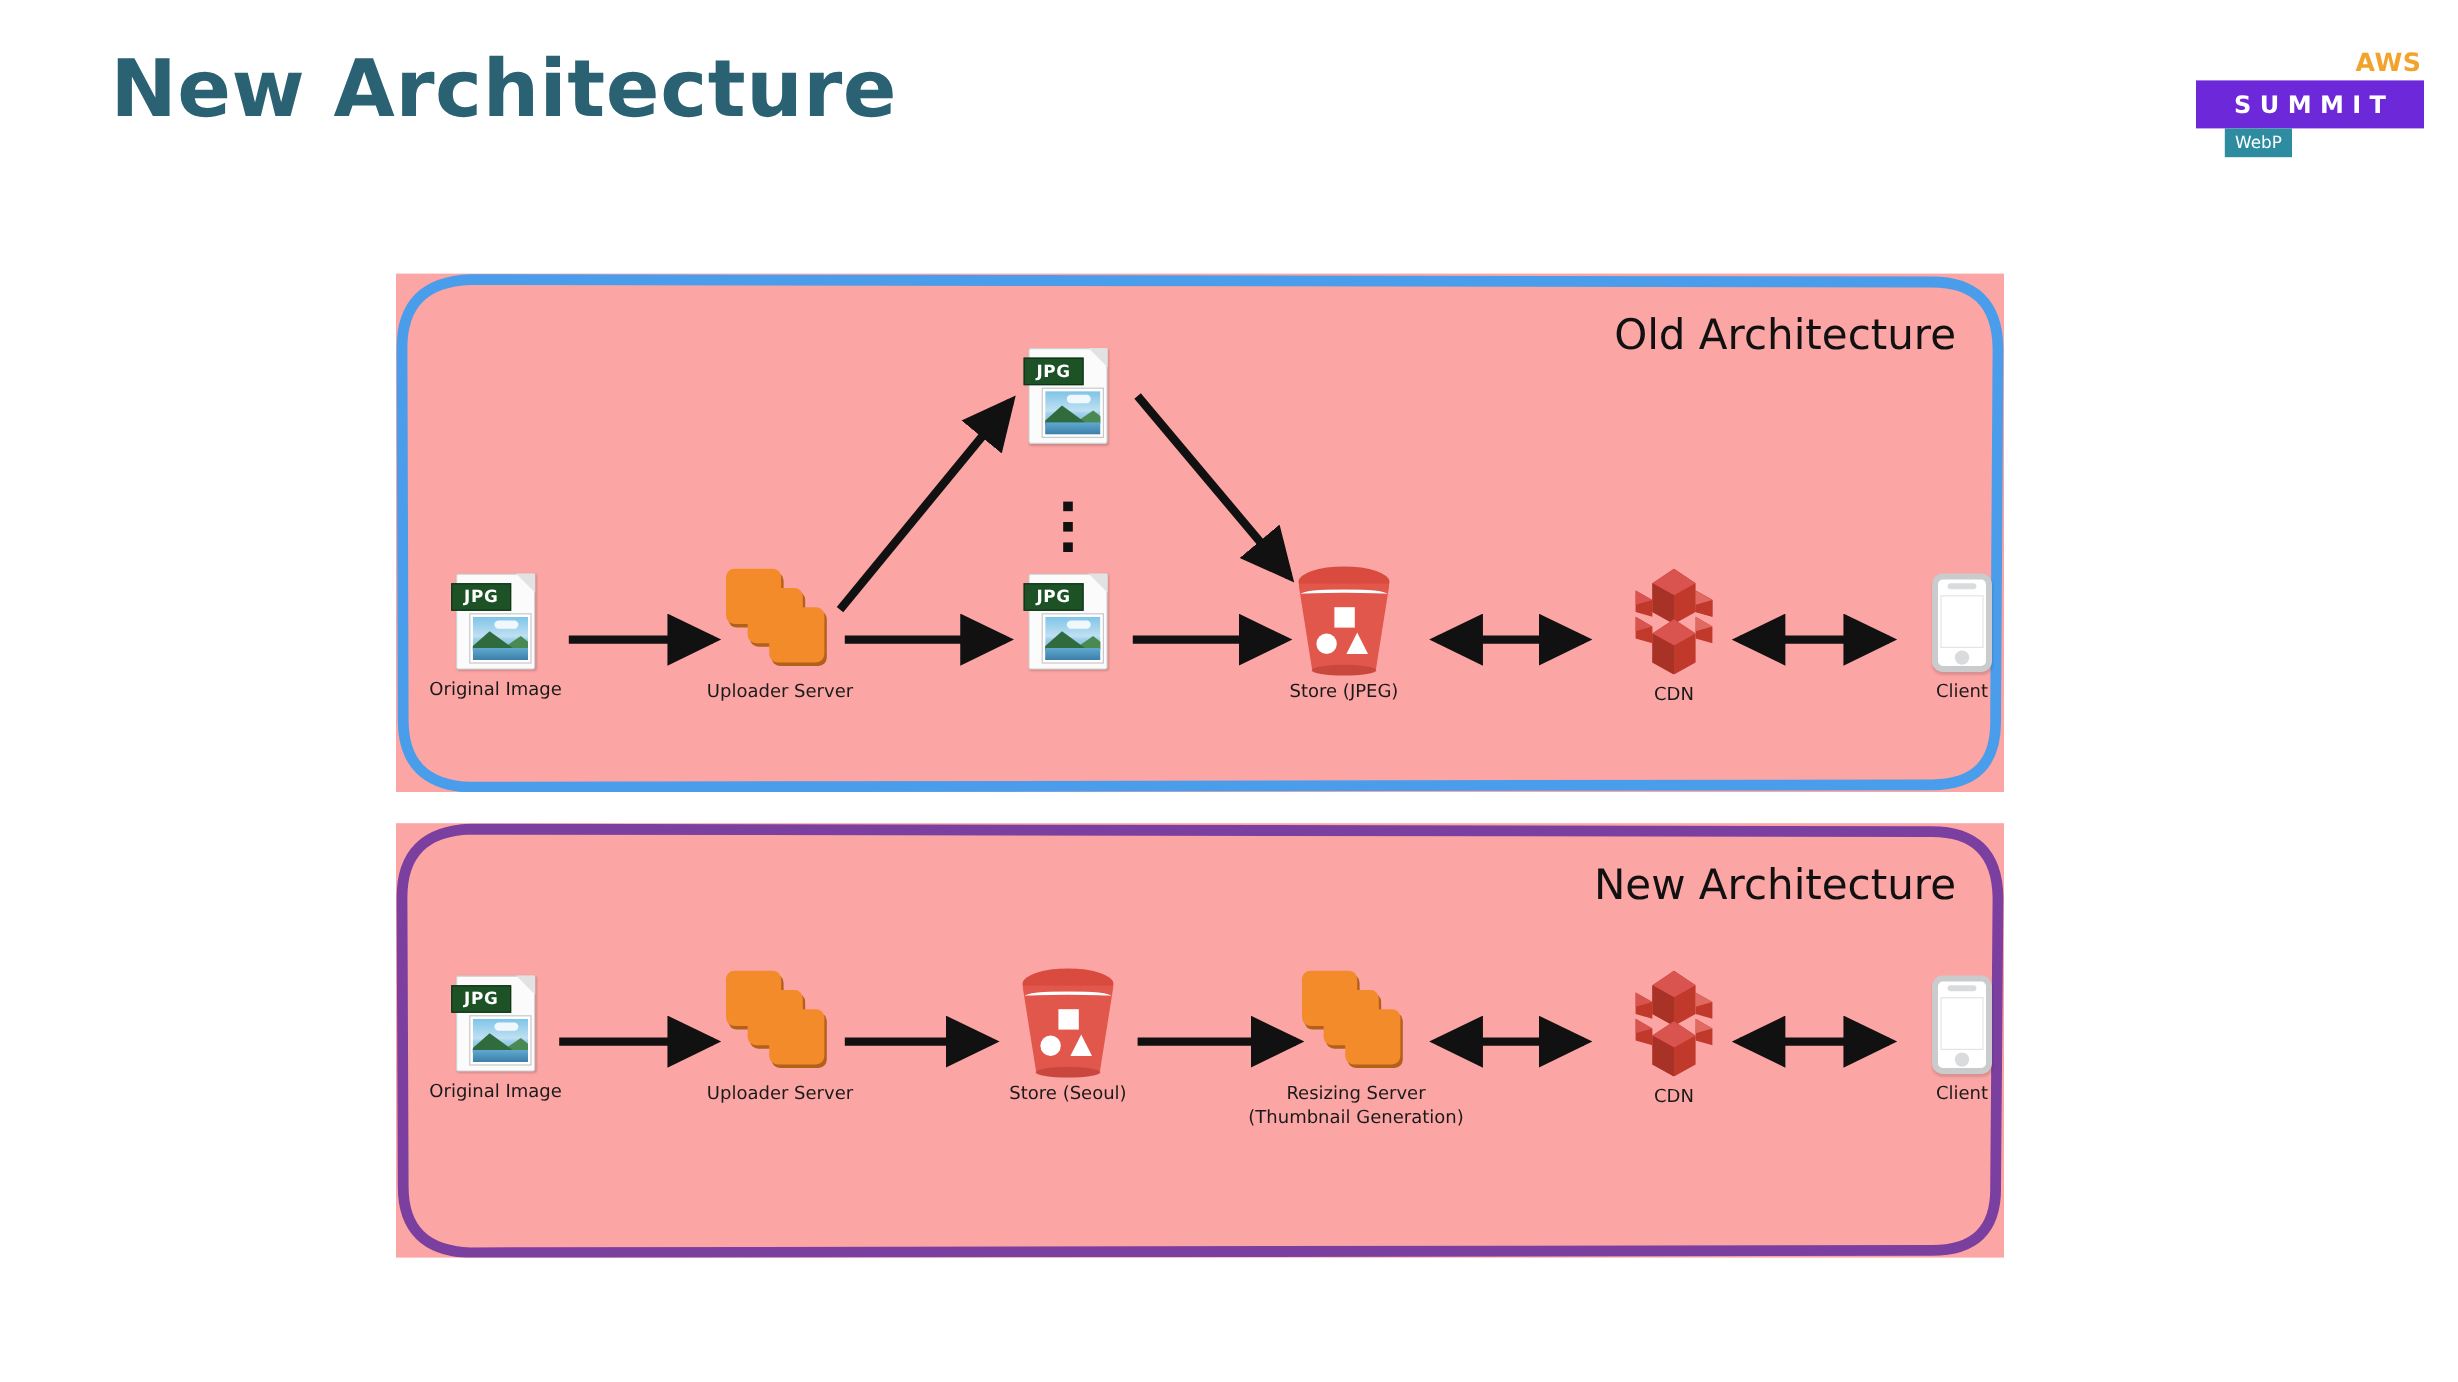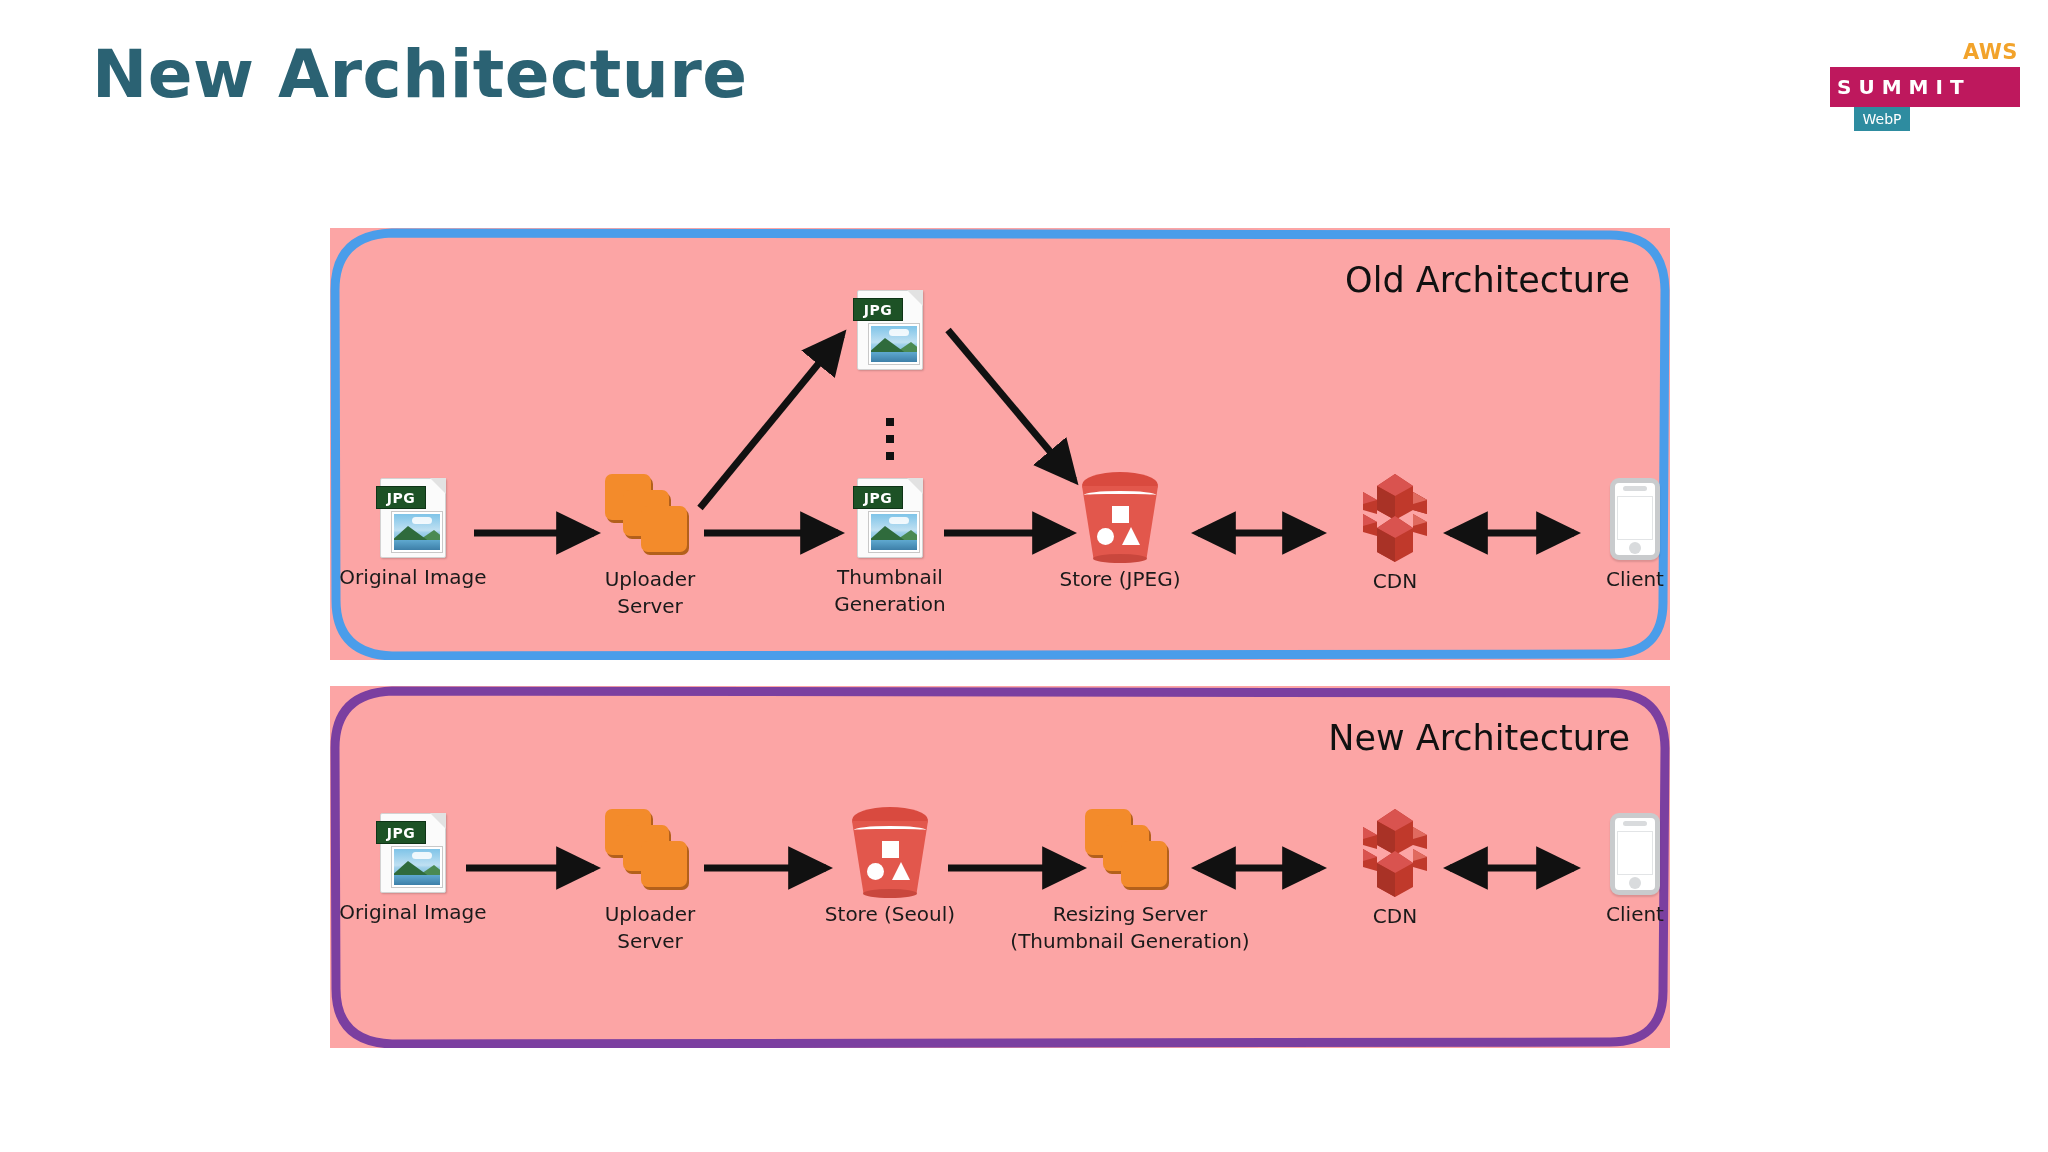--- a/index.html
+++ b/index.html
@@ -46,23 +46,24 @@
     font-weight: 600;
     color: #f2a32b;
     letter-spacing: 0.5px;
   }
   #aws-logo .summit-box {
     position: absolute;
     left: 0px;
     top: 27px;
     width: 190px;
     height: 40px;
-    background: #be185d;
+    background: #6d28d9;
     display: flex;
     align-items: center;
+    justify-content: center;
   }
   #aws-logo .summit-box span {
     font-family: "DejaVu Sans", sans-serif;
     font-size: 20px;
     font-weight: bold;
     color: #ffffff;
     letter-spacing: 7px;
     padding-left: 7px;
   }
   #aws-logo .seoul-box {
@@ -115,21 +116,21 @@
     white-space: nowrap;
   }
 
   
   .node {
     position: absolute;
     text-align: center;
   }
   .node-label {
     font-family: "DejaVu Sans", sans-serif;
-    font-size: 20px;
+    font-size: 15px;
     color: #1a1a1a;
     line-height: 1.35;
     white-space: pre-line;
     margin-top: 6px;
   }
   .icon-wrap {
     position: relative;
     margin: 0 auto;
   }
 
@@ -435,21 +436,20 @@
     <div class="page"></div>
       <div class="fold"></div>
     <div class="badge">JPG</div>
     <div class="thumb">
         <div class="cloud"></div>
         <div class="mtn2"></div>
         <div class="mtn"></div>
         <div class="water"></div>
       </div>
   </div>
-  <div class="node-label">Thumbnail Generation</div>
 </div>
 
 <div class="node" style="left:805px; top:290px; width:170px;">
   <div class="icon-wrap jpg-icon">
     <div class="page"></div>
       <div class="fold"></div>
     <div class="badge">JPG</div>
     <div class="thumb">
         <div class="cloud"></div>
         <div class="mtn2"></div>

